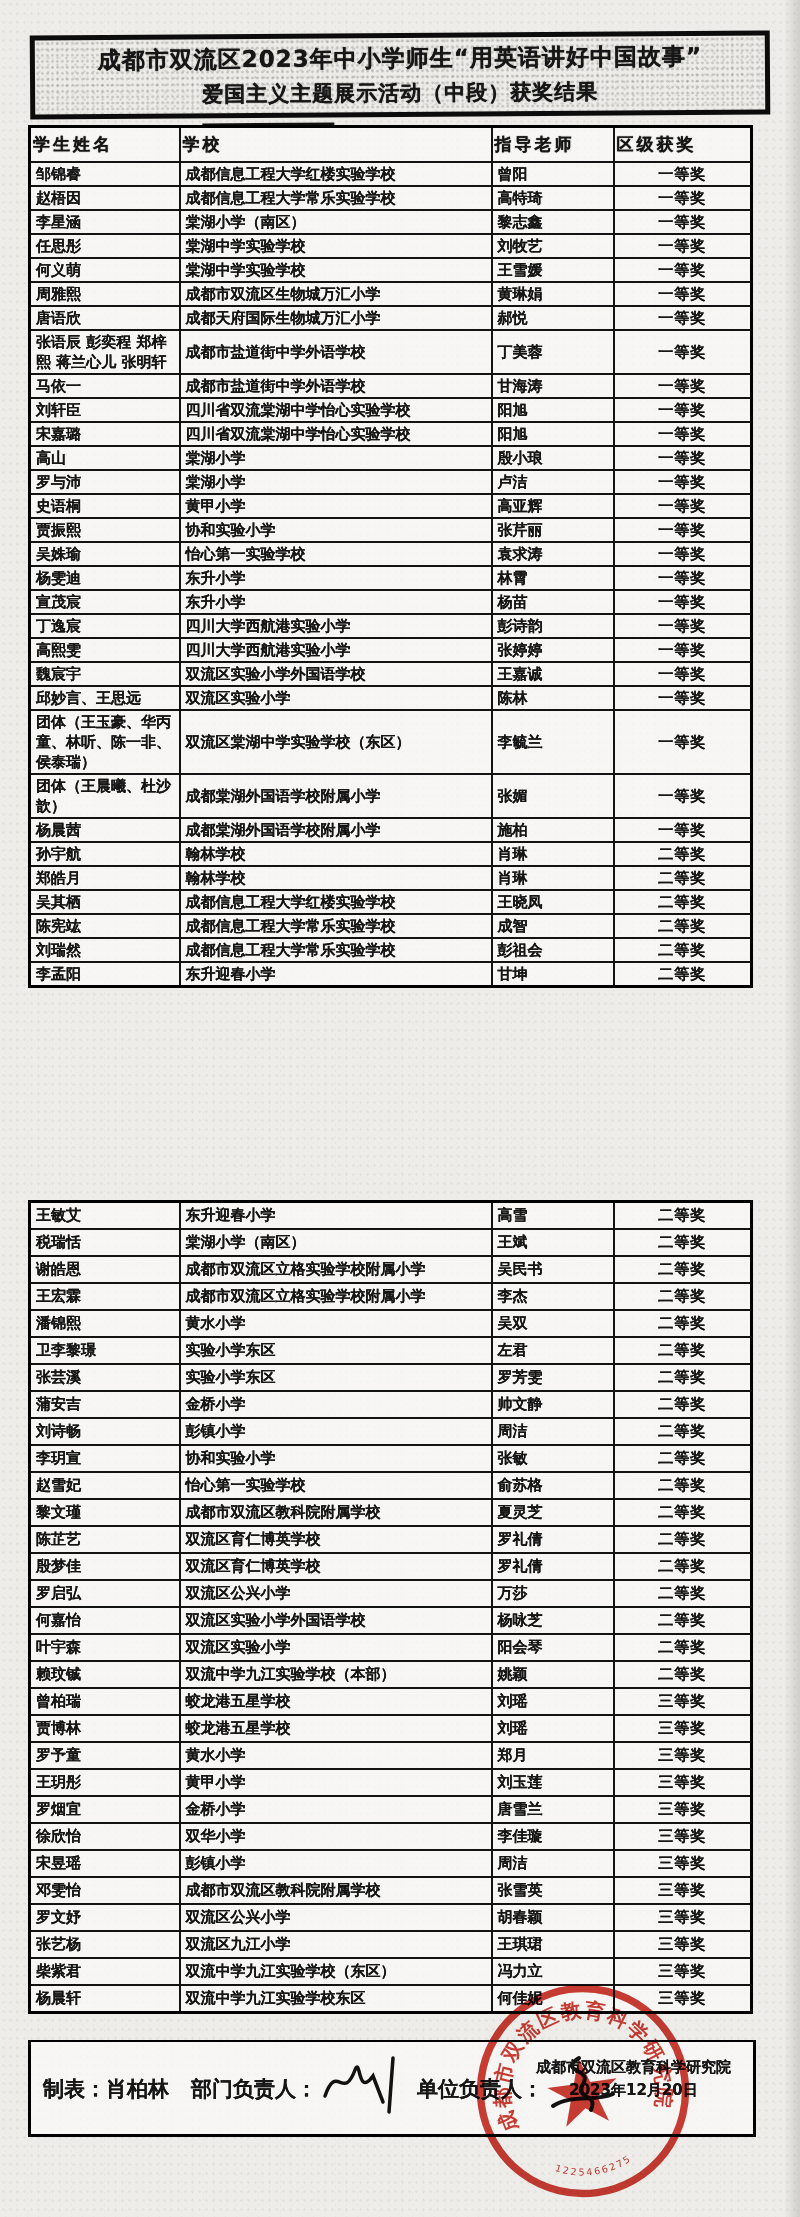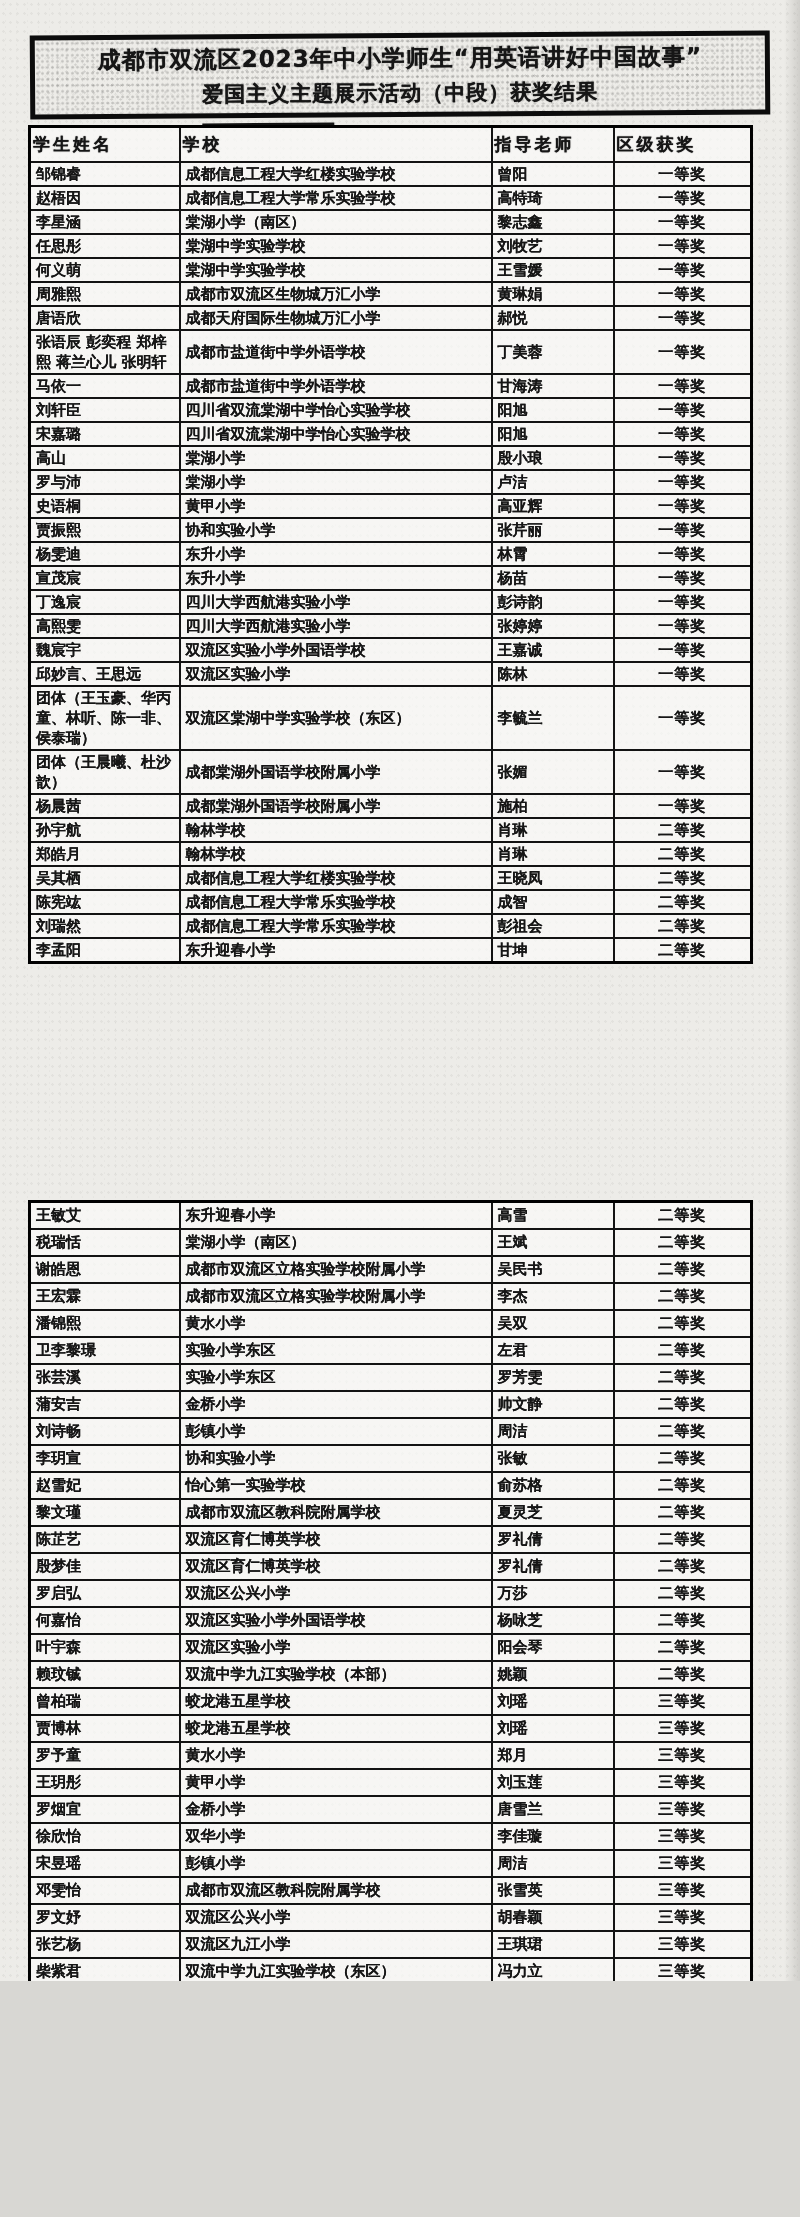--- a/index.html
+++ b/index.html
@@ -1,16 +1,16 @@
 <!DOCTYPE html>
 <html><head>
 <meta charset="utf-8">
 <style>
   html,body{margin:0;padding:0;background:#d8d7d3;}
-  .page{position:relative;width:800px;height:1981px;background:#edece8;
+  .page{position:relative;width:800px;height:2217px;background:#edece8;
     background-image:radial-gradient(rgba(60,60,55,.06) 1px,transparent 1.3px),
                      radial-gradient(rgba(60,60,55,.04) 1px,transparent 1.2px);
     background-size:7px 9px,11px 6px;
     font-family:"DejaVu Sans","Liberation Sans",sans-serif;color:#161616;overflow:hidden;}
   .edge{position:absolute;right:0;top:0;width:16px;height:100%;
     background:linear-gradient(to left,rgba(90,88,84,.20),transparent);}
   .title-box{position:absolute;left:30px;top:33px;width:730px;height:74px;border:5px solid #0c0c0c;
     background-image:radial-gradient(rgba(30,30,30,.20) 1px,transparent 1.4px),
                      radial-gradient(rgba(30,30,30,.14) 1.2px,transparent 1.6px);
     background-size:5px 6px,9px 7px;
@@ -148,20 +148,26 @@
           <td>高亚辉</td>
           <td class="award">一等奖</td>
         </tr>
         <tr>
           <td>贾振熙</td>
           <td>协和实验小学</td>
           <td>张芹丽</td>
           <td class="award">一等奖</td>
         </tr>
         <tr>
+          <td>吴姝瑜</td>
+          <td>怡心第一实验学校</td>
+          <td>袁求涛</td>
+          <td class="award">一等奖</td>
+        </tr>
+        <tr>
           <td>杨雯迪</td>
           <td>东升小学</td>
           <td>林霄</td>
           <td class="award">一等奖</td>
         </tr>
         <tr>
           <td>宣茂宸</td>
           <td>东升小学</td>
           <td>杨苗</td>
           <td class="award">一等奖</td>

